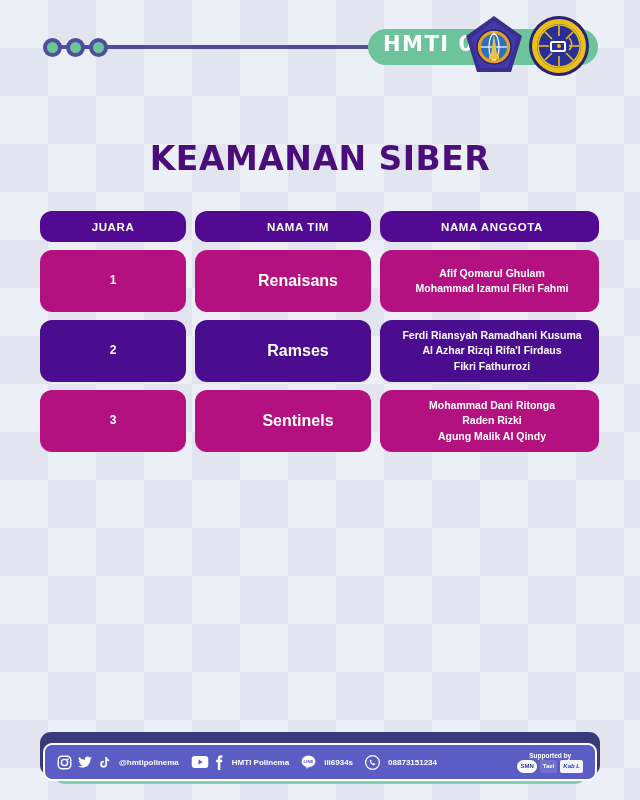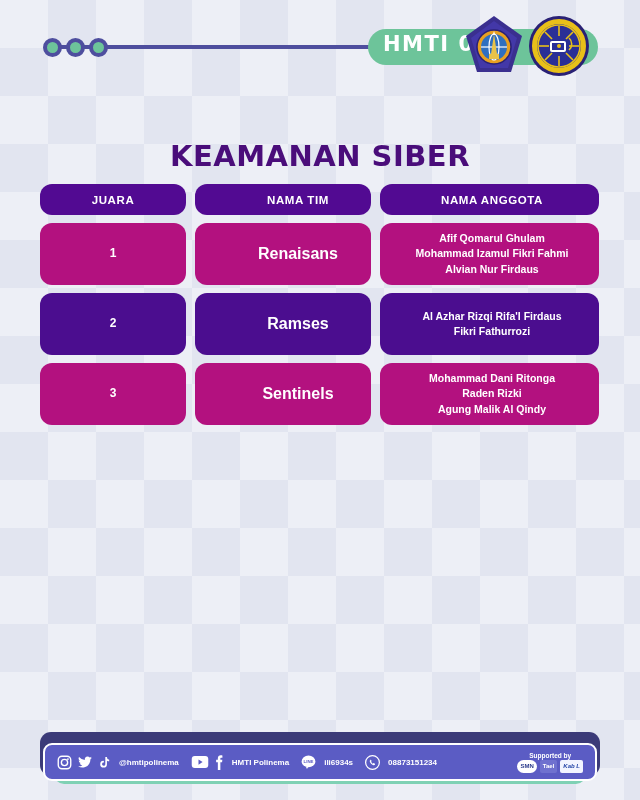--- a/index.html
+++ b/index.html
@@ -92,31 +92,31 @@
   .logo.polinema { left: 462px; }
   .logo.hmti { left: 527px; }
 
   
   #page-title {
     position: absolute;
     top: 139px;
     left: 0;
     width: 640px;
     text-align: center;
-    font-size: 29px;
+    font-size: 33px;
     font-weight: bold;
     color: #4a0d7a;
     letter-spacing: 0.5px;
     font-family: "DejaVu Sans", sans-serif;
   }
 
   
   #table {
     position: absolute;
-    top: 184px;
+    top: 211px;
     left: 0;
     width: 640px;
   }
   .row {
     position: relative;
     display: flex;
     gap: 9px;
     padding: 0 40px;
     margin-bottom: 8px;
   }
@@ -297,30 +297,30 @@
       <div class="cell c-angg">NAMA ANGGOTA</div>
     </div>
 
     <div class="row data-row magenta">
       <div class="cell c-juara">1</div>
       <div class="cell c-tim">Renaisans</div>
       <div class="cell c-angg">
         <span class="members">
           <span>Afif Qomarul Ghulam</span>
           <span>Mohammad Izamul Fikri Fahmi</span>
-          <span>Alvian Nur Firdaus</span>
         </span>
       </div>
     </div>
 
     <div class="row data-row purple">
       <div class="cell c-juara">2</div>
       <div class="cell c-tim">Ramses</div>
       <div class="cell c-angg">
         <span class="members">
+          <span>Ferdi Riansyah Ramadhani Kusuma</span>
           <span>Al Azhar Rizqi Rifa'I Firdaus</span>
           <span>Fikri Fathurrozi</span>
         </span>
       </div>
     </div>
 
     <div class="row data-row magenta">
       <div class="cell c-juara">3</div>
       <div class="cell c-tim">Sentinels</div>
       <div class="cell c-angg">

